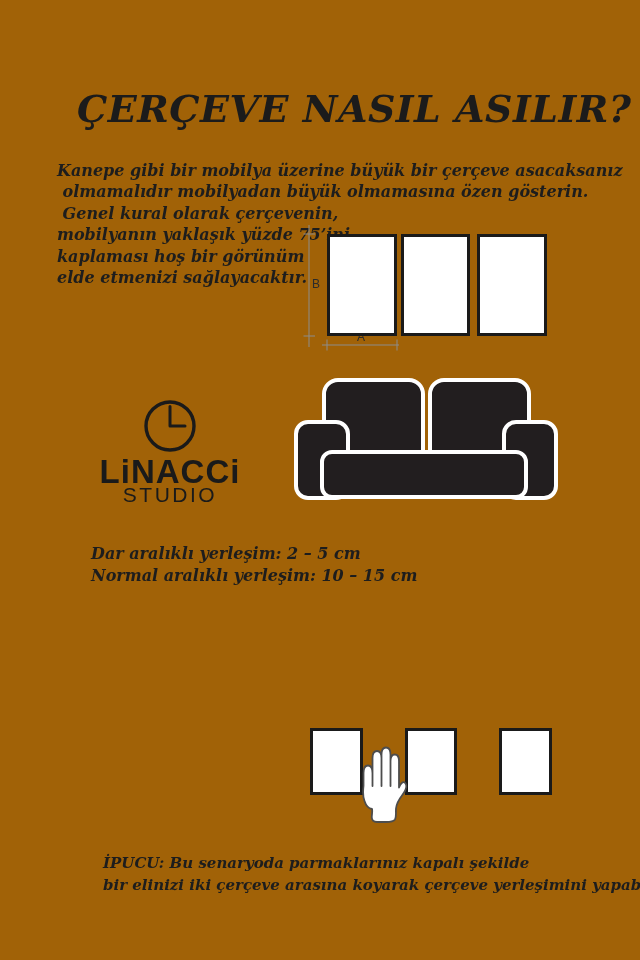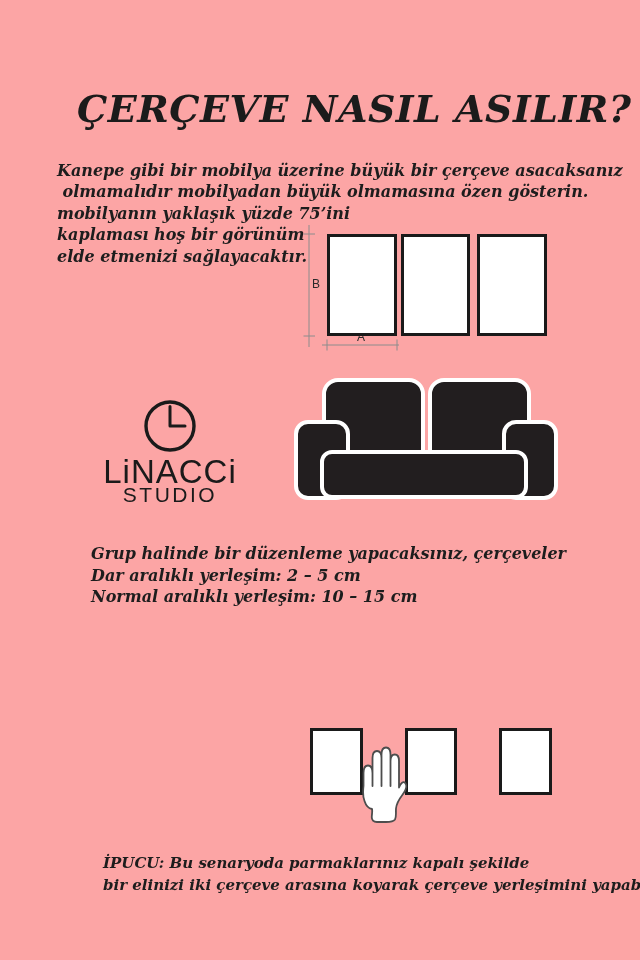--- a/index.html
+++ b/index.html
@@ -1,17 +1,17 @@
 <!DOCTYPE html>
 <html><head>
 <meta charset="utf-8">
 <style>
   html,body { margin:0; padding:0; background:#ffffff; }
   .page {
-    position:relative; width:640px; height:960px; background:#fca5a5;
+    position:relative; width:640px; height:960px; background:#a16207;
     overflow:hidden; font-family:"DejaVu Serif", serif; color:#1c1c1c;
   }
   .page-title {
     position:absolute; left:77px; top:86px;
     font-size:38px; font-weight:700; font-style:italic;
     letter-spacing:0.5px; color:#1b1b1b; white-space:pre;
   }
   .textblock { position:absolute; font-weight:700; font-style:italic; color:#1d1d1d; }
   .textblock .ln { white-space:pre; }
   .intro   { left:57px;  top:160px; font-size:16px; line-height:21.4px; }
@@ -19,34 +19,35 @@
   .tip     { left:103px; top:853px; font-size:15px; line-height:21.5px; }
   svg { position:absolute; display:block; }
   .diagram-top    { left:298px; top:212px; }
   .sofa-svg       { left:290px; top:373px; }
   .diagram-bottom { left:300px; top:712px; }
   .logo {
     position:absolute; left:96px; top:396px; width:148px; text-align:center;
     font-family:"Liberation Sans", sans-serif; color:#1a1a1a;
   }
   .logo .clock { position:static; margin:0 auto; }
-  .logo-name   { font-size:33px; letter-spacing:1px; font-weight:400; margin-top:3px; line-height:30px; }
+  .logo-name   { font-size:33px; letter-spacing:1px; font-weight:700; margin-top:3px; line-height:30px; }
   .logo-sub    { font-size:21px; letter-spacing:2.5px; font-weight:400; margin-top:-1px; line-height:17px; }
   .dim-label { font-family:"Liberation Sans", sans-serif; font-size:12px; fill:#2b2b2b; }
 </style>
 </head>
 <body>
 
 <div class="page">
 
   <div class="page-title">ÇERÇEVE NASIL ASILIR?</div>
 
   <div class="textblock intro">
     <div class="ln">Kanepe gibi bir mobilya üzerine büyük bir çerçeve asacaksanız</div>
     <div class="ln"> olmamalıdır mobilyadan büyük olmamasına özen gösterin.</div>
+    <div class="ln"> Genel kural olarak çerçevenin,</div>
     <div class="ln">mobilyanın yaklaşık yüzde 75’ini</div>
     <div class="ln">kaplaması hoş bir görünüm</div>
     <div class="ln">elde etmenizi sağlayacaktır.</div>
   </div>
 
   <svg class="diagram-top" width="262" height="143" viewBox="298 212 262 143" xmlns="http://www.w3.org/2000/svg">
     <g stroke="#8c8c8c" stroke-width="1">
       <line x1="309" y1="225" x2="309" y2="347"></line>
       <line x1="303.5" y1="234" x2="315" y2="234"></line>
       <line x1="303.5" y1="336" x2="315" y2="336"></line>
@@ -76,21 +77,20 @@
     <g fill="#221e1f" stroke="#ffffff" stroke-width="4">
       <rect x="324" y="380" width="99" height="90" rx="14"></rect>
       <rect x="430" y="380" width="99" height="90" rx="14"></rect>
       <rect x="296" y="422" width="52" height="76" rx="12"></rect>
       <rect x="504" y="422" width="52" height="76" rx="12"></rect>
       <rect x="322" y="452" width="204" height="45" rx="10"></rect>
     </g>
   </svg>
 
   <div class="textblock spacing">
-    <div class="ln">Grup halinde bir düzenleme yapacaksınız, çerçeveler</div>
     <div class="ln">Dar aralıklı yerleşim: 2 – 5 cm</div>
     <div class="ln">Normal aralıklı yerleşim: 10 – 15 cm</div>
   </div>
 
   <svg class="diagram-bottom" width="260" height="125" viewBox="300 712 260 125" xmlns="http://www.w3.org/2000/svg">
     <g fill="#ffffff" stroke="#1a1a1a" stroke-width="3">
       <rect x="311.5" y="729.5" width="50" height="64"></rect>
       <rect x="406.5" y="729.5" width="49" height="64"></rect>
       <rect x="500.5" y="729.5" width="50" height="64"></rect>
     </g>

